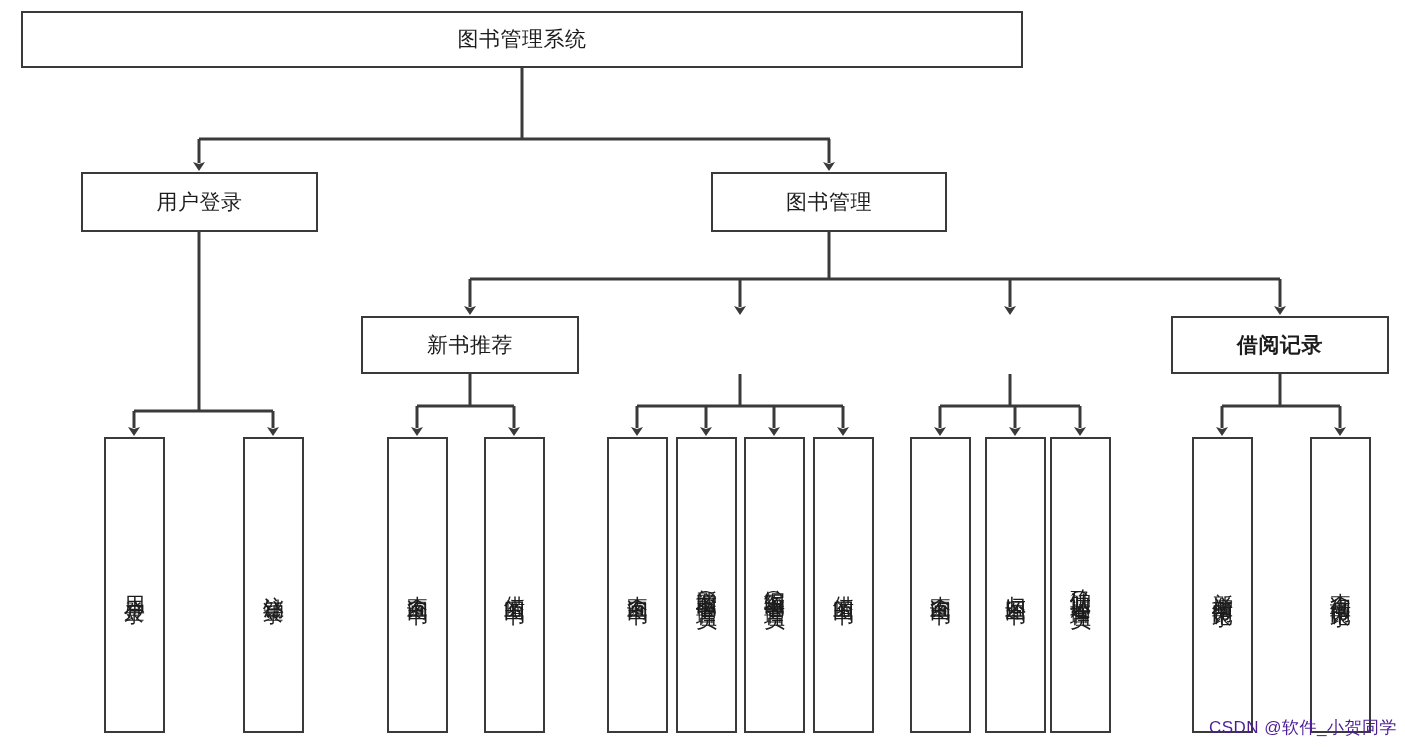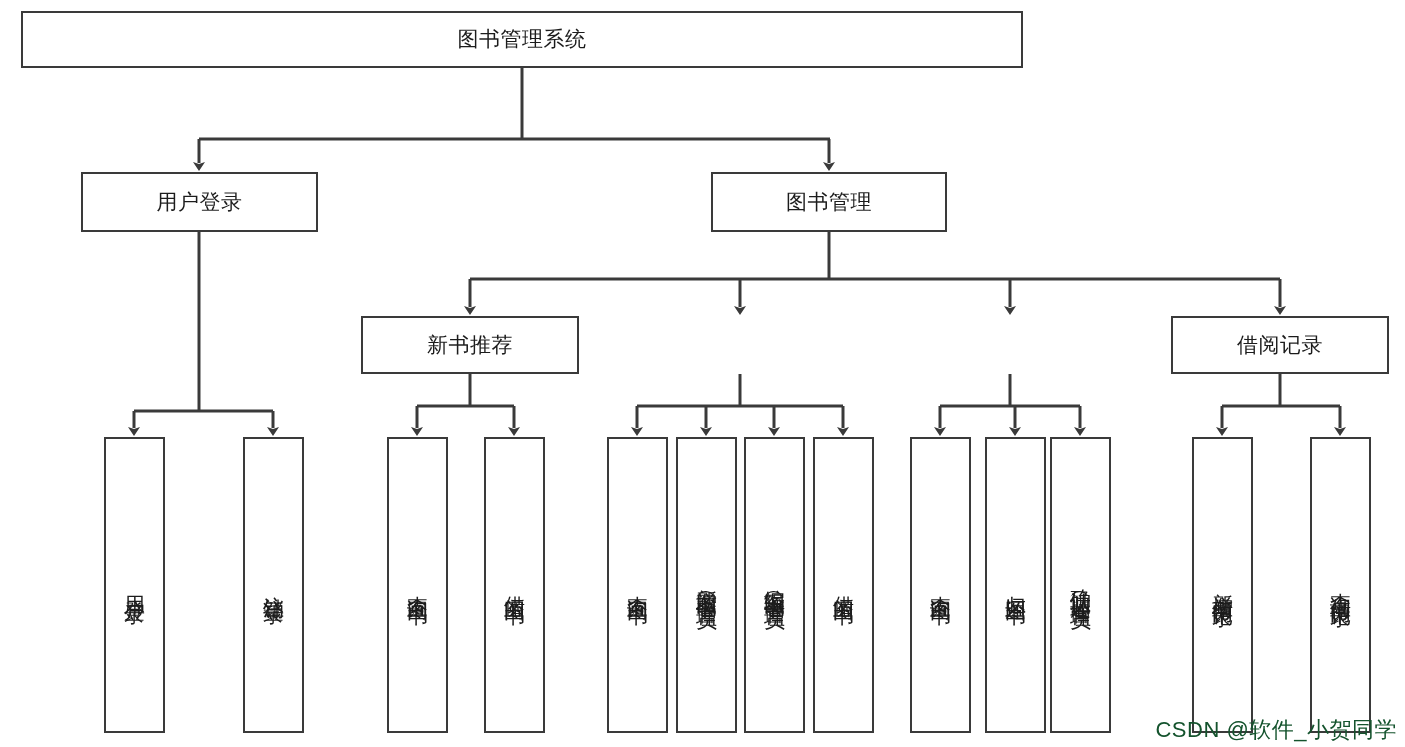--- a/index.html
+++ b/index.html
@@ -50,23 +50,23 @@
     padding: 4px 0;
   }
   .node.vert .vtext {
     writing-mode: vertical-rl;
     text-orientation: upright;
     white-space: nowrap;
   }
   #watermark {
     position: absolute;
     right: 8px;
-    bottom: 2px;
-    font-size: 22px;
-    color: #14532d;
+    bottom: 8px;
+    font-size: 17px;
+    color: #4c1d95;
     letter-spacing: 0.5px;
     white-space: nowrap;
   }
 </style>
 </head>
 <body>
 
 <div id="canvas">
 
   <svg id="wires" viewBox="0 0 1405 747" width="1405" height="747" aria-hidden="true">
@@ -126,21 +126,21 @@
   <div class="node horiz" id="node-l2-0" style="left: 81px; top: 172px; width: 237px; height: 60px;">
     <span>用户登录</span>
   </div>
   <div class="node horiz" id="node-l3-0" style="left: 361px; top: 316px; width: 218px; height: 58px;">
     <span>新书推荐</span>
   </div>
 
   <div class="node horiz" id="node-l2-1" style="left: 711px; top: 172px; width: 236px; height: 60px;">
     <span>图书管理</span>
   </div>
-  <div class="node horiz" id="node-l3-3" style="left: 1171px; top: 316px; width: 218px; height: 58px;">
+  <div class="node horiz" id="node-l3-3" style="left: 1171px; top: 316px; width: 218px; height: 58px; font-weight: bold;">
     <span>借阅记录</span>
   </div>
 
   <div class="node vert" id="leaf-0" style="left: 104px; top: 437px; width: 61px; height: 296px;">
     <span class="vtext">用户登录</span>
   </div>
   <div class="node vert" id="leaf-1" style="left: 243px; top: 437px; width: 61px; height: 296px;">
     <span class="vtext">注销登录</span>
   </div>
   <div class="node vert" id="leaf-2" style="left: 387px; top: 437px; width: 61px; height: 296px;">

